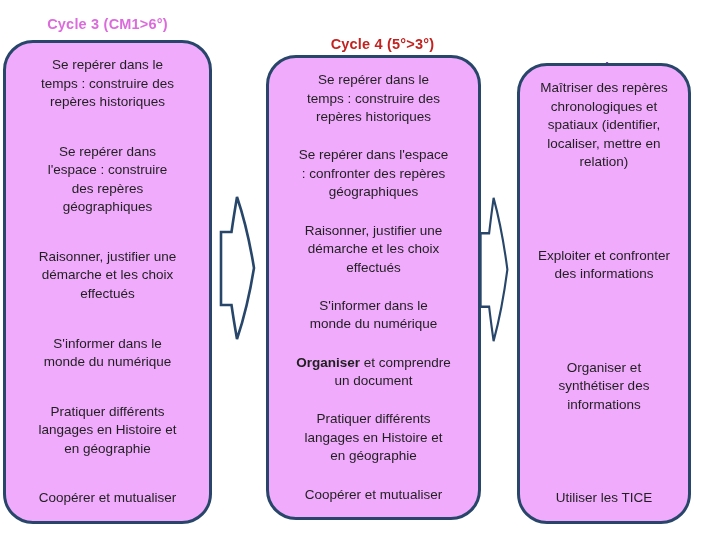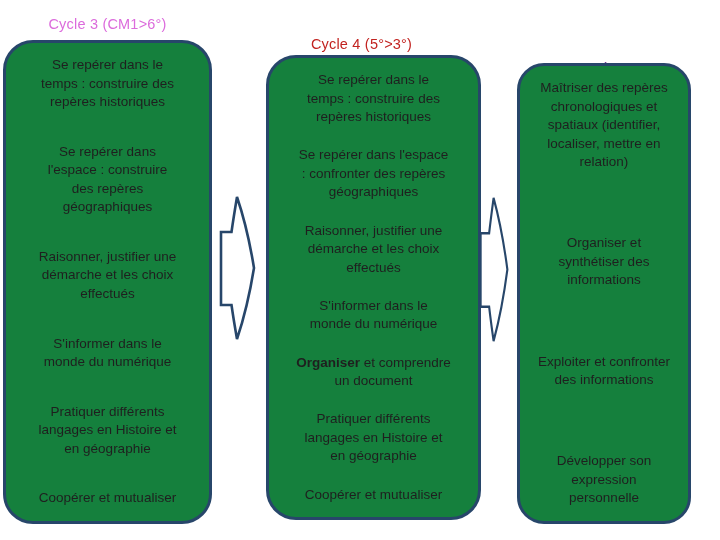--- a/index.html
+++ b/index.html
@@ -1,35 +1,35 @@
 <!DOCTYPE html>
 <html style="--line: #27466a; --text: #1f1f1f; --bg: #ffffff;"><head>
 <meta charset="utf-8">
 <style>
   html,body{margin:0;padding:0;background:#ffffff;}
   .slide{
     position:relative;width:720px;height:540px;background:var(--bg,#ffffff);
     font-family:"Liberation Sans","DejaVu Sans",sans-serif;overflow:hidden;
   }
   .hdr{
-    position:absolute;text-align:center;font-weight:normal;font-size:14.5px;
+    position:absolute;text-align:center;font-weight:bold;font-size:14.5px;
     letter-spacing:.2px;white-space:nowrap;
   }
   .hdr1{left:3px;top:16px;width:209px;}
-  .hdr2{left:254px;top:36px;width:215px;}
+  .hdr2{left:275px;top:36px;width:215px;}
   .hdr3{left:502px;top:20px;width:191px;margin-top:40px;}
   .box{
-    position:absolute;box-sizing:border-box;background:#15803d;
+    position:absolute;box-sizing:border-box;background:#f0abfc;
     border:3.2px solid var(--line,#27466a);border-radius:30px;
     display:flex;flex-direction:column;justify-content:space-between;align-items:center;
     text-align:center;color:var(--text,#1f1f1f);font-size:13.5px;line-height:18.5px;
   }
   .box1{left:3px;top:40px;width:209px;height:484px;padding:13px 18px;}
   .box2{left:266px;top:55px;width:215px;height:465px;padding:13px 12px;}
-  .box3{left:517px;top:63px;width:174px;height:461px;padding:13px 16px;border-radius:27px;}
+  .box3{left:517px;top:63px;width:174px;height:461px;padding:13px 16px;}
   .item{margin:0;white-space:pre-line;}
   .arrow{position:absolute;overflow:visible;}
   .arrow path{fill:#ffffff;stroke:var(--line,#27466a);stroke-width:2.6;stroke-linejoin:miter;}
   .arrow1{left:219px;top:195px;width:37px;height:146px;}
   .arrow2{left:479px;top:196px;width:30px;height:147px;}
 </style>
 </head>
 <body>
 
 <div class="slide">
@@ -74,28 +74,26 @@
 langages en Histoire et
 en géographie</p>
       <p class="item">Coopérer et mutualiser</p>
     </div>
   <div class="box box3">
       <p class="item">Maîtriser des repères
 chronologiques et
 spatiaux (identifier,
 localiser, mettre en
 relation)</p>
+      <p class="item">Exploiter et confronter
+des informations</p>
       <p class="item">Organiser et
 synthétiser des
 informations</p>
-      <p class="item">Exploiter et confronter
-des informations</p>
-      <p class="item">Développer son
-expression
-personnelle</p>
+      <p class="item">Utiliser les TICE</p>
     </div>
 
   <svg class="arrow arrow1" viewBox="0 0 37 146" preserveAspectRatio="none" aria-hidden="true">
     <path d="M18 2 Q14.5 23 12.5 37 L2 37 L2 110 L12.5 110 Q14.5 124 18 144 Q28.5 113 35 73 Q28.5 33 18 2 Z"></path>
   </svg>
   <svg class="arrow arrow2" viewBox="0 0 37 146" preserveAspectRatio="none" aria-hidden="true">
     <path d="M18 2 Q14.5 23 12.5 37 L2 37 L2 110 L12.5 110 Q14.5 124 18 144 Q28.5 113 35 73 Q28.5 33 18 2 Z"></path>
   </svg>
 
 </div>

